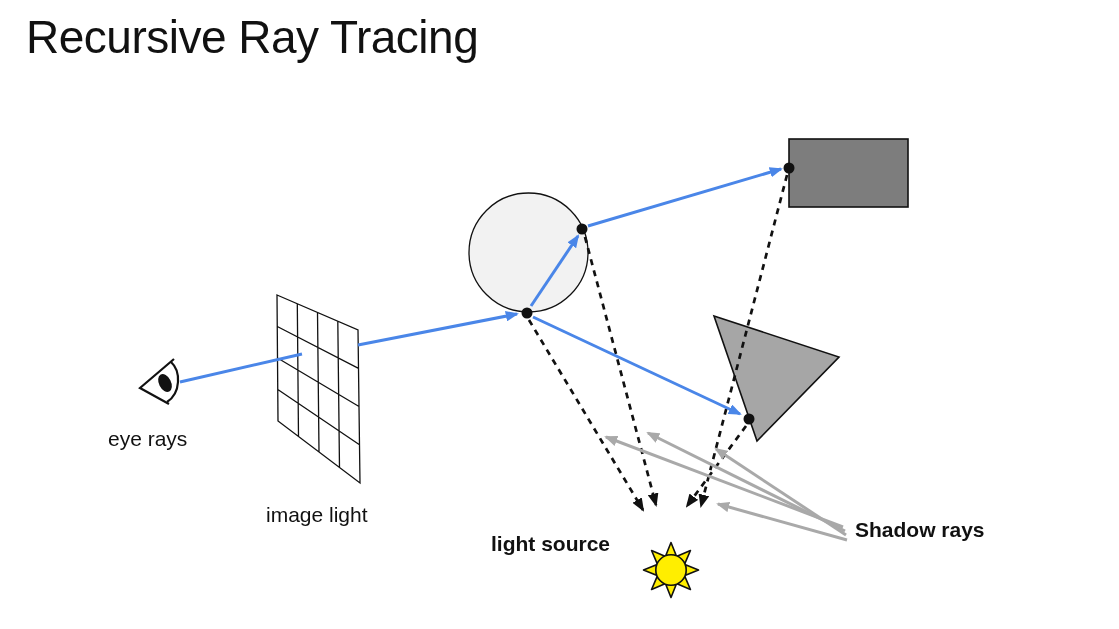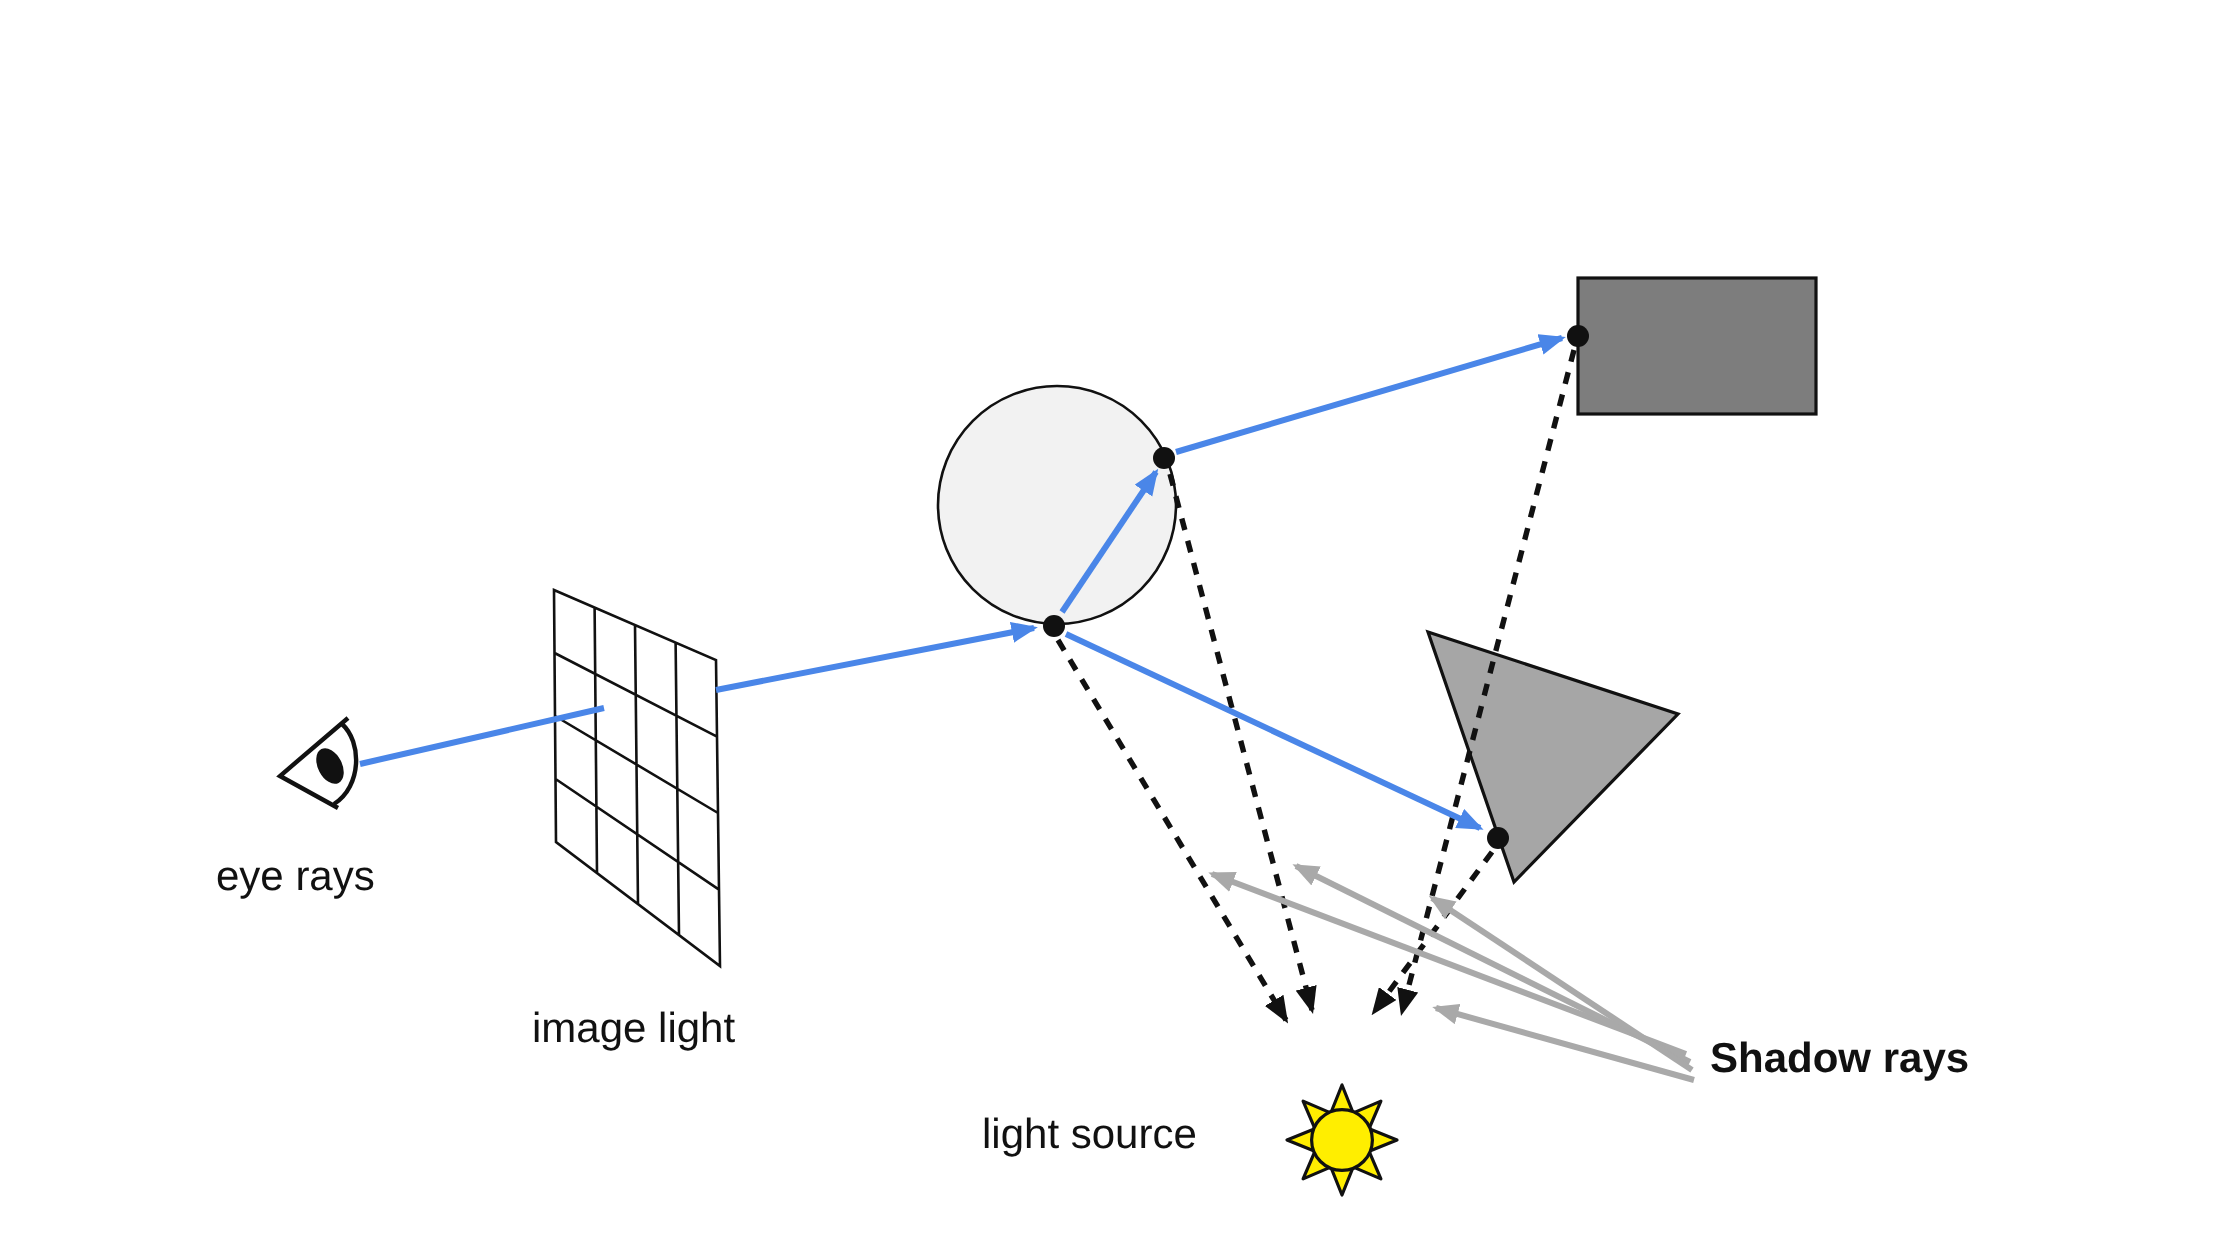--- a/index.html
+++ b/index.html
@@ -52,20 +52,21 @@
   .grid       { stroke: var(--outline_black, #111111); stroke-width: 1.3; fill: none; }
   .dot        { fill: var(--outline_black, #111111); }
   .eye-stroke { stroke: var(--outline_black, #111111); stroke-width: 2.2; fill: none; }
   .sun-part   { fill: var(--sun_yellow, #ffee00); stroke: var(--outline_black, #111111); stroke-width: 1.6; stroke-linejoin: round; }
 </style>
 </head>
 <body>
 
 <div class="slide">
 
+  <h1 class="slide-title">Recursive Ray Tracing</h1>
 
   <svg class="diagram-svg" width="1119" height="629" viewBox="0 0 1119 629" xmlns="http://www.w3.org/2000/svg">
     <defs>
       <marker id="mb" viewBox="0 0 10 8" refX="8.5" refY="4" markerWidth="4.4" markerHeight="3.6" orient="auto-start-reverse">
         <path class="mk-blue" d="M0,0 L10,4 L0,8 z"></path>
       </marker>
       <marker id="mk" viewBox="0 0 10 8" refX="8.5" refY="4" markerWidth="5" markerHeight="4" orient="auto-start-reverse">
         <path class="mk-black" d="M0,0 L10,4 L0,8 z"></path>
       </marker>
       <marker id="mg" viewBox="0 0 10 8" refX="8.5" refY="4" markerWidth="4.4" markerHeight="3.6" orient="auto-start-reverse">
@@ -118,16 +119,16 @@
       <polygon class="sun-part" points="0,-27.5 -5.2,-14.5 5.2,-14.5" transform="rotate(180)"></polygon>
       <polygon class="sun-part" points="0,-27.5 -5.2,-14.5 5.2,-14.5" transform="rotate(225)"></polygon>
       <polygon class="sun-part" points="0,-27.5 -5.2,-14.5 5.2,-14.5" transform="rotate(270)"></polygon>
       <polygon class="sun-part" points="0,-27.5 -5.2,-14.5 5.2,-14.5" transform="rotate(315)"></polygon>
       <circle class="sun-part" cx="0" cy="0" r="15.2"></circle>
     </g>
   </svg>
 
   <div class="label" style="left:108px; top:427px;">eye rays</div>
   <div class="label" style="left:266px; top:503px;">image light</div>
-  <div class="label" style="left:491px; top:556px;">light source</div>
+  <div class="label" style="left:491px; top:532px;font-weight:bold;">light source</div>
   <div class="label bold" style="left:855px; top:518px;">Shadow rays</div>
 
 </div>
 
 </body></html>

